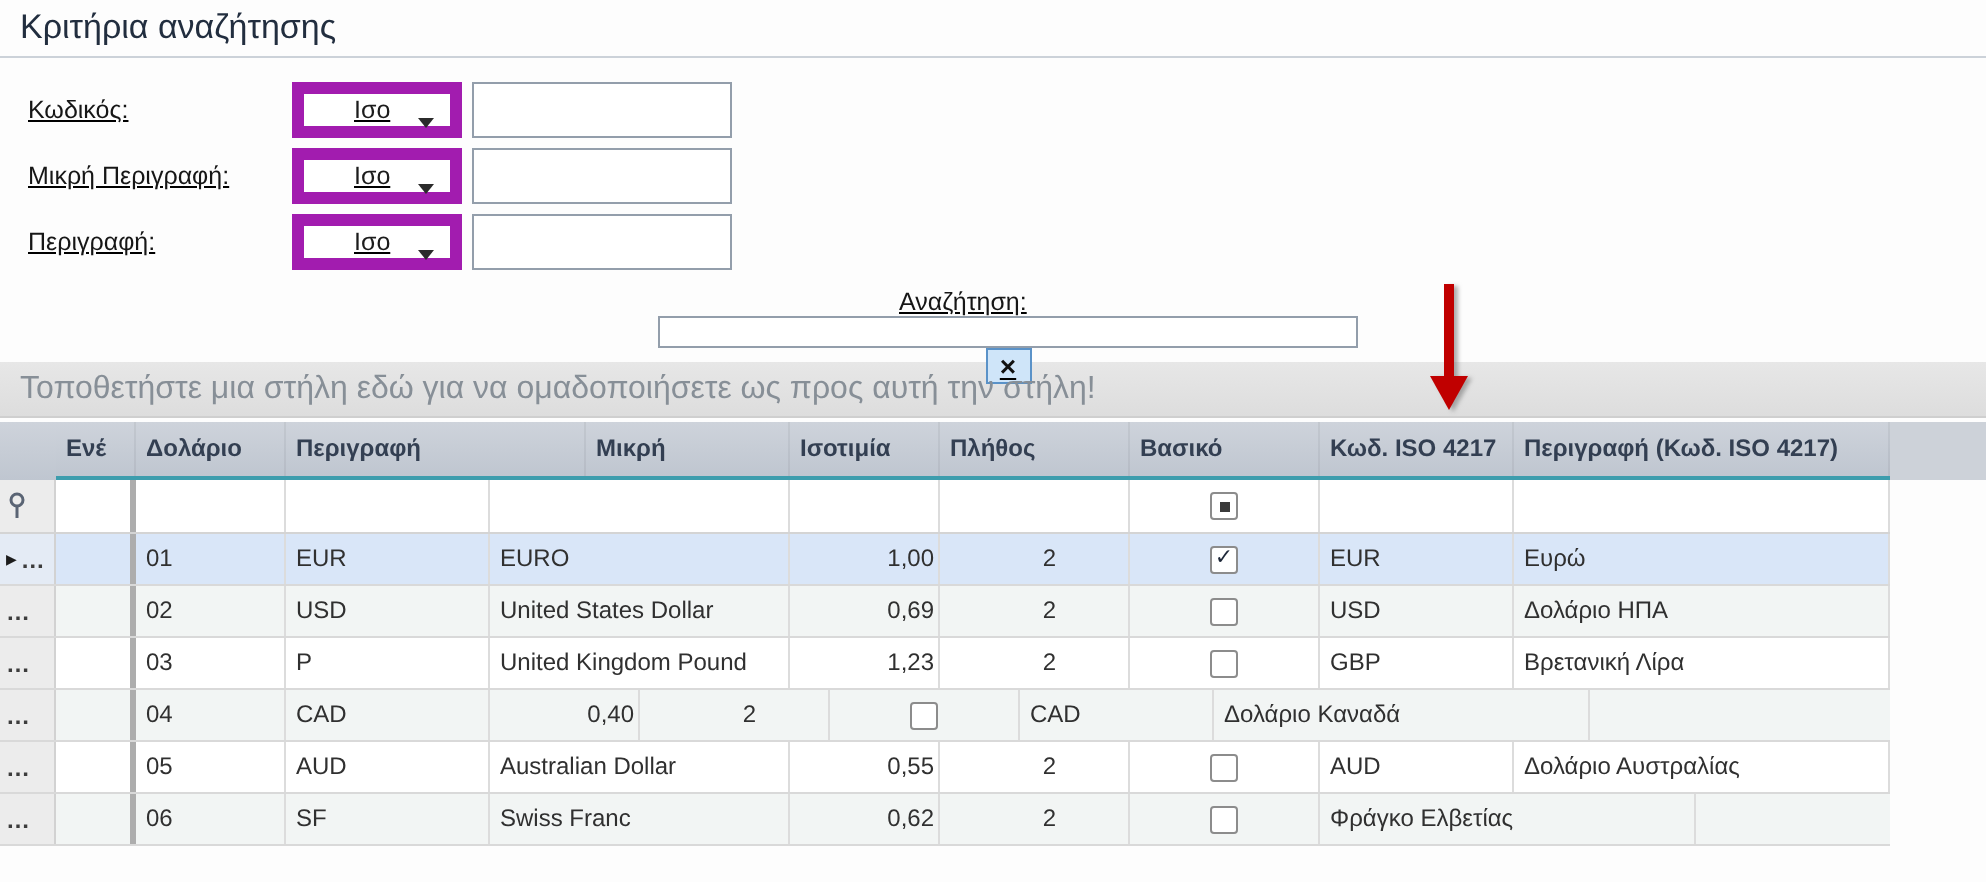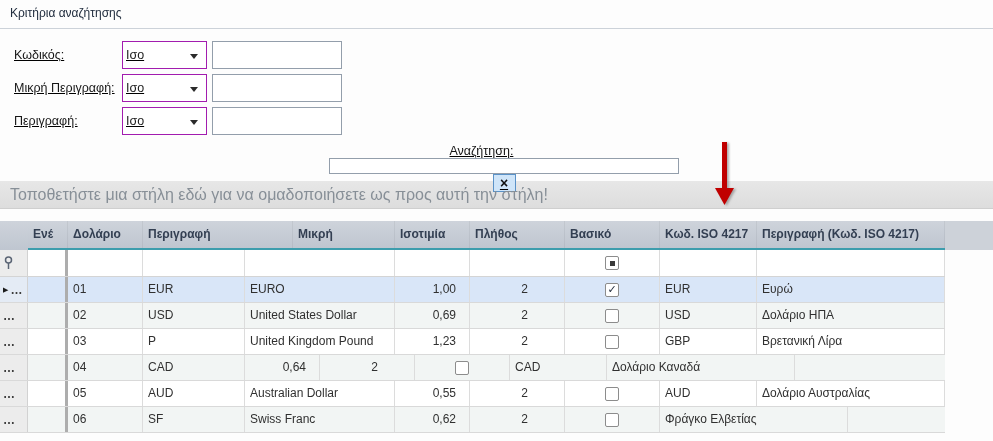--- a/index.html
+++ b/index.html
@@ -2,30 +2,30 @@
 <html><head>
 <meta charset="utf-8">
 <style>
   * { margin:0; padding:0; box-sizing:border-box; }
   body { background:#ffffff; }
   .page {
     position:relative; width:993px; height:441px; background:#fdfdfd;
     font-family:"Liberation Sans","DejaVu Sans",sans-serif; overflow:hidden;
   }
   
-  .crit-title { padding:6px 0 0 10px; font-size:12px; color:#222e3f; line-height:15px; }
+  .crit-title { padding:6px 0 0 10px; font-size:17px; color:#222e3f; line-height:15px; }
   .crit-divider { margin-top:7px; border-top:1px solid #ccd2d9; height:0; }
   .form { margin:12px 0 0 14px; }
   .frow { display:flex; align-items:center; height:28px; margin-bottom:5px;text-decoration:underline; }
   .frow.search { margin-top:9px; height:29px;flex-direction:column; }
   .flabel { width:108px; font-size:12.5px; color:#161616; }
   .op-select {
     position:relative; width:85px; height:28px; background:#fff;
-    border:1px solid #a21caf; display:flex; align-items:center;
-    padding-left:3px; font-size:12.5px; color:#1c1c1c; cursor:default;
+    border:6px solid #a21caf; display:flex; align-items:center;
+    padding-left:25px; font-size:12.5px; color:#1c1c1c; cursor:default;margin-left:24px;
   }
   .op-caret {
     position:absolute; right:8px; top:12px; width:0; height:0;
     border-left:4px solid transparent; border-right:4px solid transparent;
     border-top:5px solid #2b2b2b;
   }
   .txt-input {
     width:130px; height:28px; margin-left:5px; border:1px solid #939eab;
     background:#fff; font:12.5px "Liberation Sans","DejaVu Sans",sans-serif;
     padding:0 5px; outline:none;
@@ -36,41 +36,41 @@
     border:1px solid #5a92c8; color:#111; font-size:14px; font-weight:bold;
     display:flex; align-items:center; justify-content:center; cursor:pointer;
   }
   
   .groupbar {
     margin-top:8px; height:28px; background:linear-gradient(#e7e7e7,#dddddd);
     border-bottom:1px solid #cfcfcf; display:flex; align-items:center;
     padding-left:10px; font-size:16px; color:#878f97;
   }
   
-  .grid { margin-top:12px; }
+  .grid { margin-top:2px; }
   .ghead { display:flex; height:29px; }
   .ghead .gut-h { width:28px; background:linear-gradient(#ced3db,#bfc6d0); }
   .cols-h { display:flex; width:917px; border-bottom:2px solid #3d9dad;
     background:linear-gradient(#ced3db,#bfc6d0); }
   .hc { font-size:12px; font-weight:bold; color:#333f52; padding:6px 0 0 5px;
     white-space:nowrap; overflow:hidden; border-right:1px solid rgba(0,0,0,0.05); }
   .fill-h { width:48px; background:#cdd2d9; }
   
   .w-ene{width:40px}.w-kod{width:75px}.w-mik{width:102px}.w-per{width:150px}
   .w-isot{width:75px}.w-plith{width:95px}.w-vas{width:95px}.w-iso{width:97px}
   .w-isod{width:188px}
   .row, .frow-grid { display:flex; width:945px; background:#fff; }
   .frow-grid { height:27px; border-bottom:1px solid #d4d4d4; }
   .row { height:26px; border-bottom:1px solid #d9d9d9; }
   .cell { font-size:12px; color:#303030; padding-left:5px; line-height:25px;
     white-space:nowrap; overflow:hidden; border-right:1px solid #dcdcdc; }
   .gutter { width:28px; background:#ececec; border-right:1px solid #d2d2d2;
     padding-left:3px; display:flex; align-items:center; }
   .cell.ene { border-right:3px solid #adadad; }
-  .cell.num { text-align:right; padding-right:13px; padding-left:0; }
+  .cell.num { text-align:right; padding-right:2px; padding-left:0; }
   .cell.plith { padding-right:36px; }
   .cell.vas { display:flex; align-items:center; justify-content:center; padding-left:0; }
   .row.alt { background:#f2f5f4; }
   .row.selected { background:#d9e6f8; }
   .row.selected .gutter { background:#e4ebf5; }
   .dots { font-weight:bold; color:#3c3c3c; font-size:12px; line-height:10px; letter-spacing:1px; }
   .sel-arrow { color:#1c1c1c; font-size:7px; margin-right:2px; }
   .cb { width:14px; height:14px; border:1px solid #8c8c8c; border-radius:2px;
     background:#fff; display:inline-flex; align-items:center; justify-content:center;
     font-size:11px; font-weight:bold; color:#1d2738; line-height:1; cursor:pointer; }
@@ -220,21 +220,21 @@
       <div class="cell w-isod">Βρετανική Λίρα</div>
     </div>
 
     <div class="row alt">
       <div class="gutter">
         <span class="dots">…</span>
       </div>
       <div class="cell ene w-ene"></div>
       <div class="cell w-kod">04</div>
       <div class="cell w-mik">CAD</div>
-      <div class="cell num w-isot">0,64</div>
+      <div class="cell num w-isot">0,40</div>
       <div class="cell num plith w-plith">2</div>
       <div class="cell vas w-vas">
         <span class="cb"></span>
       </div>
       <div class="cell w-iso">CAD</div>
       <div class="cell w-isod">Δολάριο Καναδά</div>
     </div>
 
     <div class="row">
       <div class="gutter">

